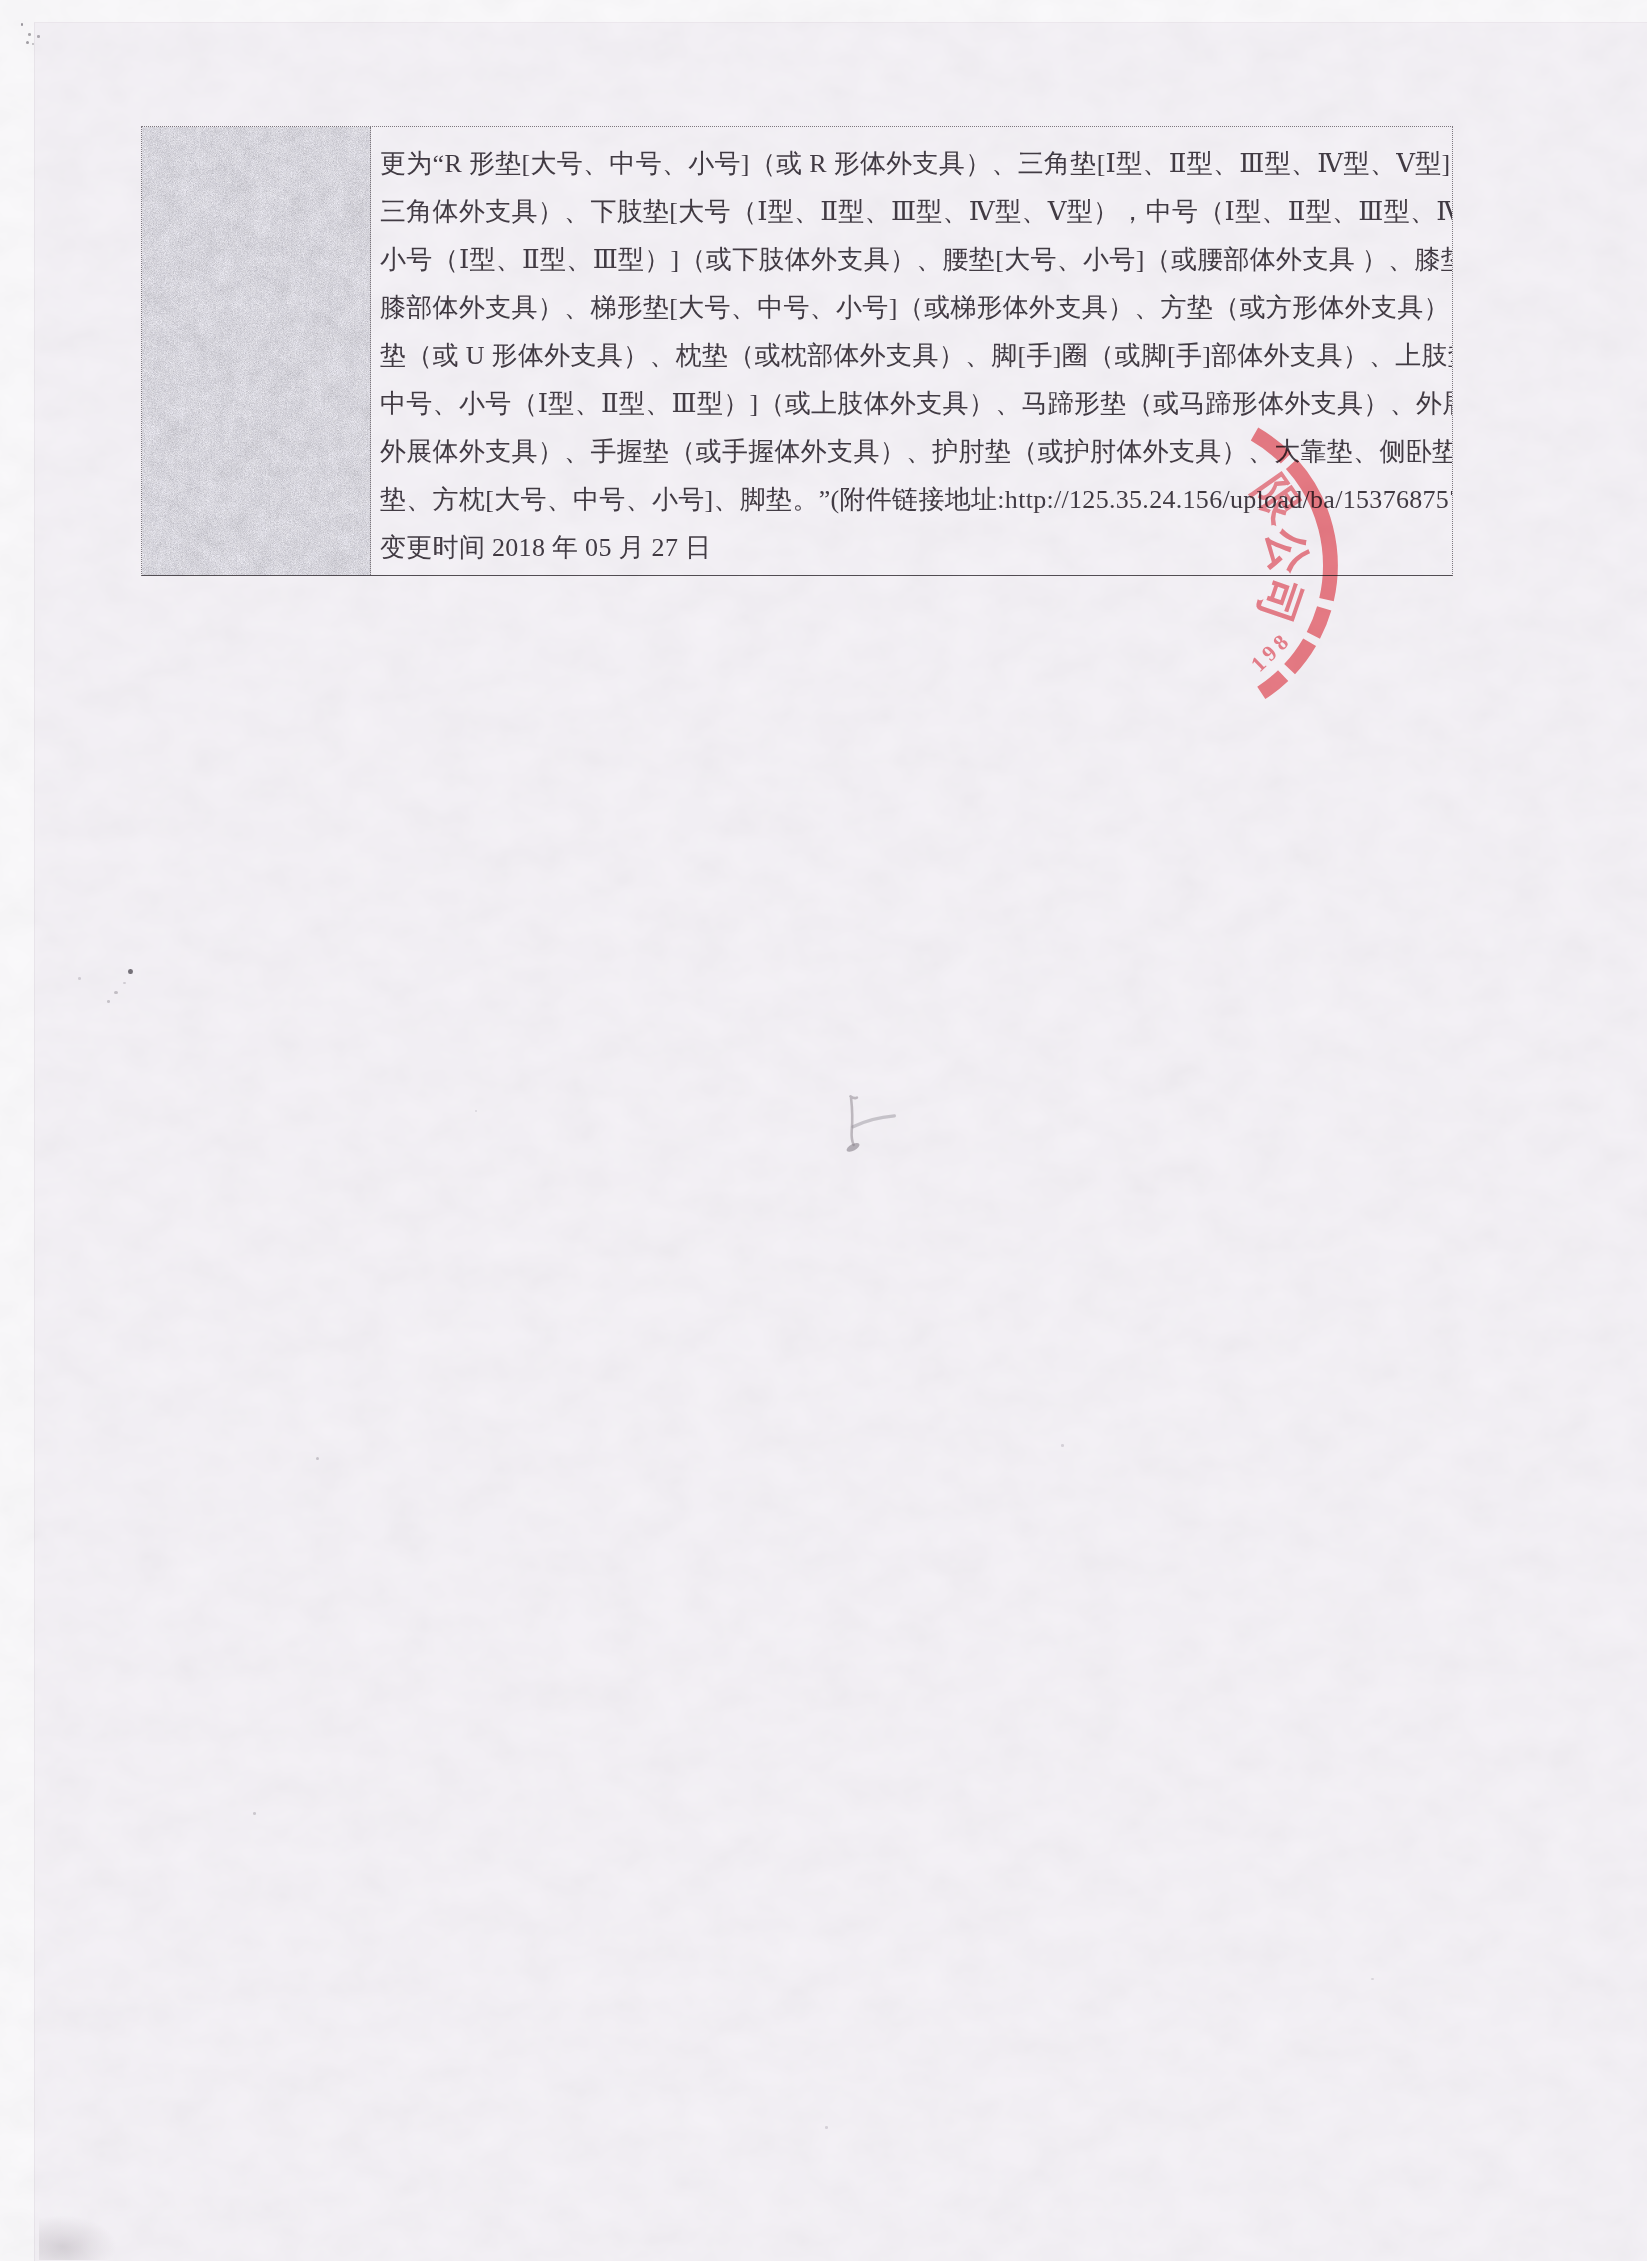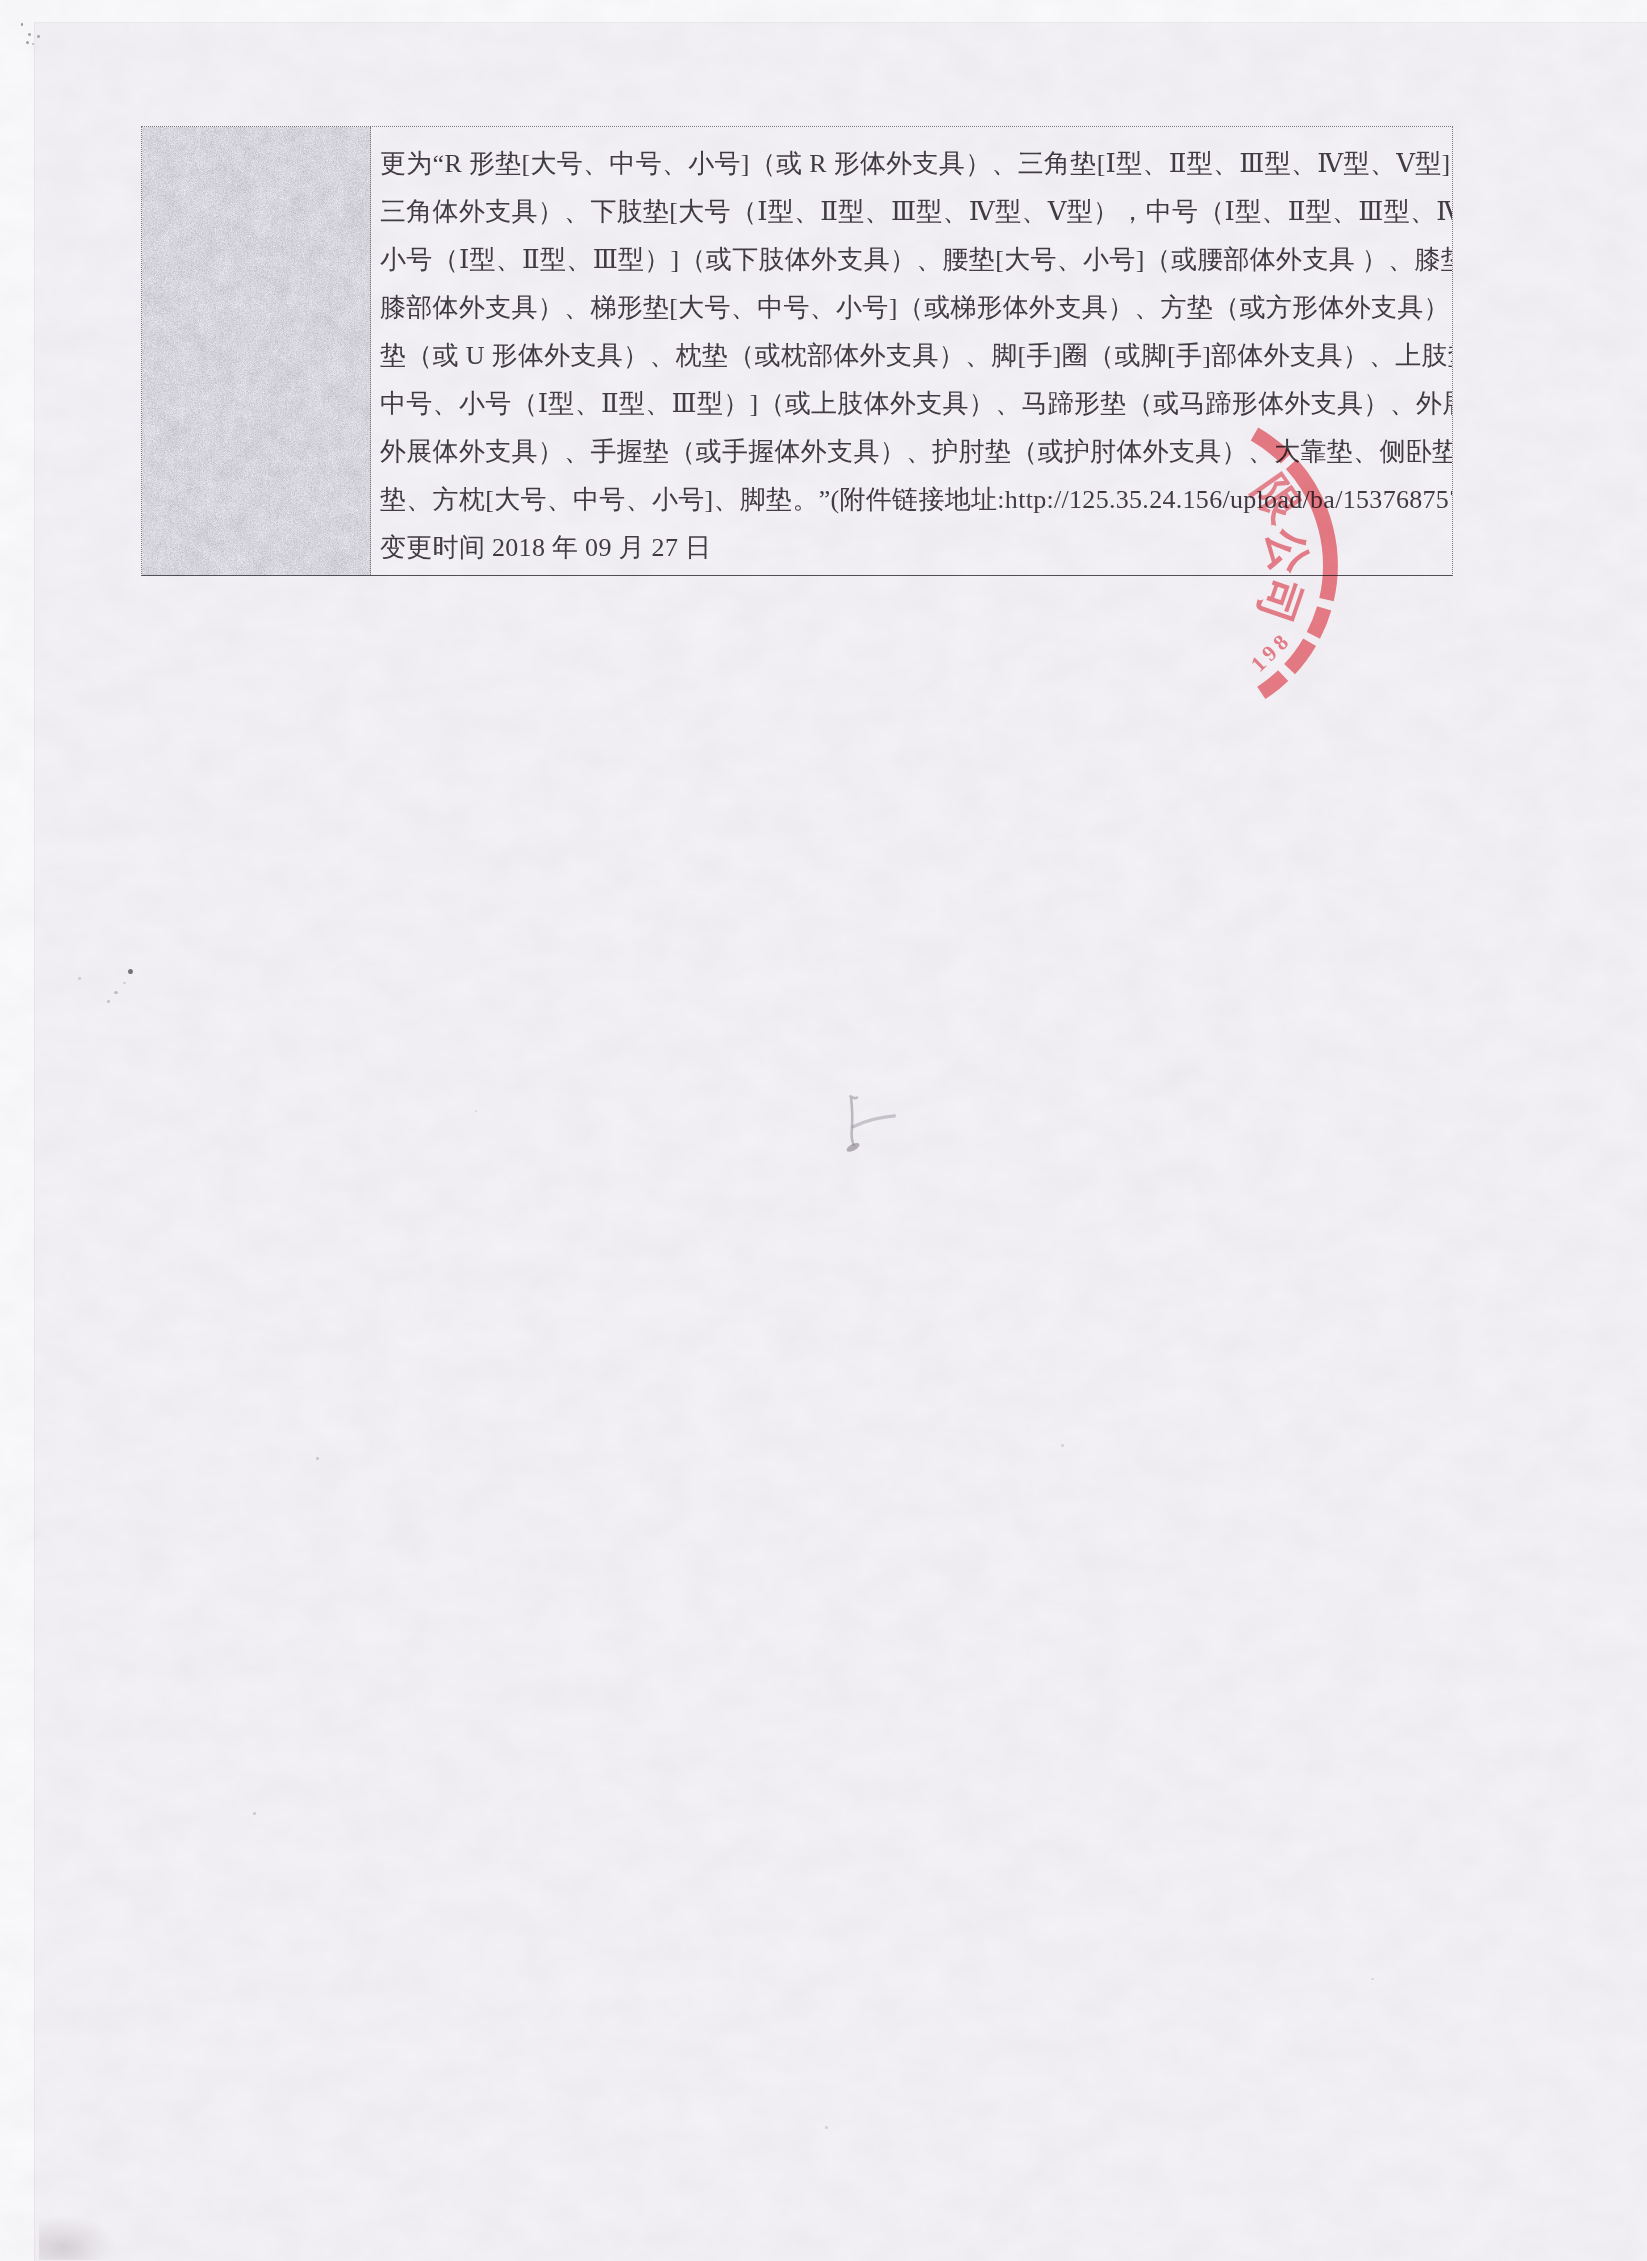--- a/index.html
+++ b/index.html
@@ -98,21 +98,21 @@
   </div>
   <div class="cell-content">
     <div class="text-line">更为“R 形垫[大号、中号、小号]（或 R 形体外支具）、三角垫[Ⅰ型、Ⅱ型、Ⅲ型、Ⅳ型、Ⅴ型]（或</div>
     <div class="text-line">三角体外支具）、下肢垫[大号（Ⅰ型、Ⅱ型、Ⅲ型、Ⅳ型、Ⅴ型），中号（Ⅰ型、Ⅱ型、Ⅲ型、Ⅳ型），</div>
     <div class="text-line">小号（Ⅰ型、Ⅱ型、Ⅲ型）]（或下肢体外支具）、腰垫[大号、小号]（或腰部体外支具 ）、膝垫（或</div>
     <div class="text-line">膝部体外支具）、梯形垫[大号、中号、小号]（或梯形体外支具）、方垫（或方形体外支具）、U 形</div>
     <div class="text-line">垫（或 U 形体外支具）、枕垫（或枕部体外支具）、脚[手]圈（或脚[手]部体外支具）、上肢垫[大号、</div>
     <div class="text-line">中号、小号（Ⅰ型、Ⅱ型、Ⅲ型）]（或上肢体外支具）、马蹄形垫（或马蹄形体外支具）、外展垫（或</div>
     <div class="text-line">外展体外支具）、手握垫（或手握体外支具）、护肘垫（或护肘体外支具）、大靠垫、侧卧垫、护踝</div>
     <div class="text-line">垫、方枕[大号、中号、小号]、脚垫。”(附件链接地址:http://125.35.24.156/upload/ba/1537687574878.docx)</div>
-    <div class="text-line">变更时间 2018 年 09 月 27 日</div>
+    <div class="text-line">变更时间 2018 年 05 月 27 日</div>
   </div>
 </div>
 
 <svg class="stamp" viewBox="0 0 560 560" xmlns="http://www.w3.org/2000/svg">
   <path d="M 387.5 66.5 A 235 235 0 0 1 398 467" fill="none" stroke="#ef7078" stroke-width="23" stroke-dasharray="62 12 225 14 45 12 52 14 60"></path>
   <text transform="translate(422,167) rotate(55)" text-anchor="middle" dominant-baseline="central" font-size="68" fill="#ec6470" opacity="0.85">限</text>
   <text transform="translate(438,248) rotate(82)" text-anchor="middle" dominant-baseline="central" font-size="70" fill="#ec6470" opacity="0.9">公</text>
   <text transform="translate(426,325) rotate(109)" text-anchor="middle" dominant-baseline="central" font-size="68" fill="#ec6470" opacity="0.9">司</text>
   <text transform="translate(413,403) rotate(-44)" text-anchor="middle" dominant-baseline="central" font-size="34" letter-spacing="7" fill="#ec6470" opacity="0.9">198</text>
 </svg>

